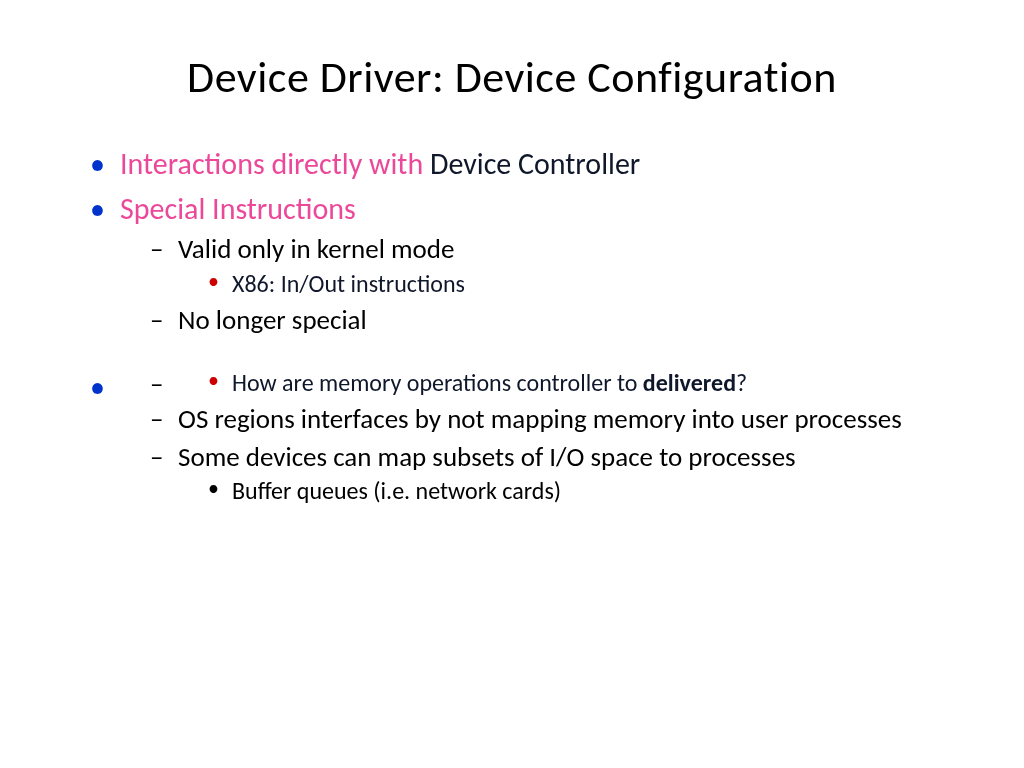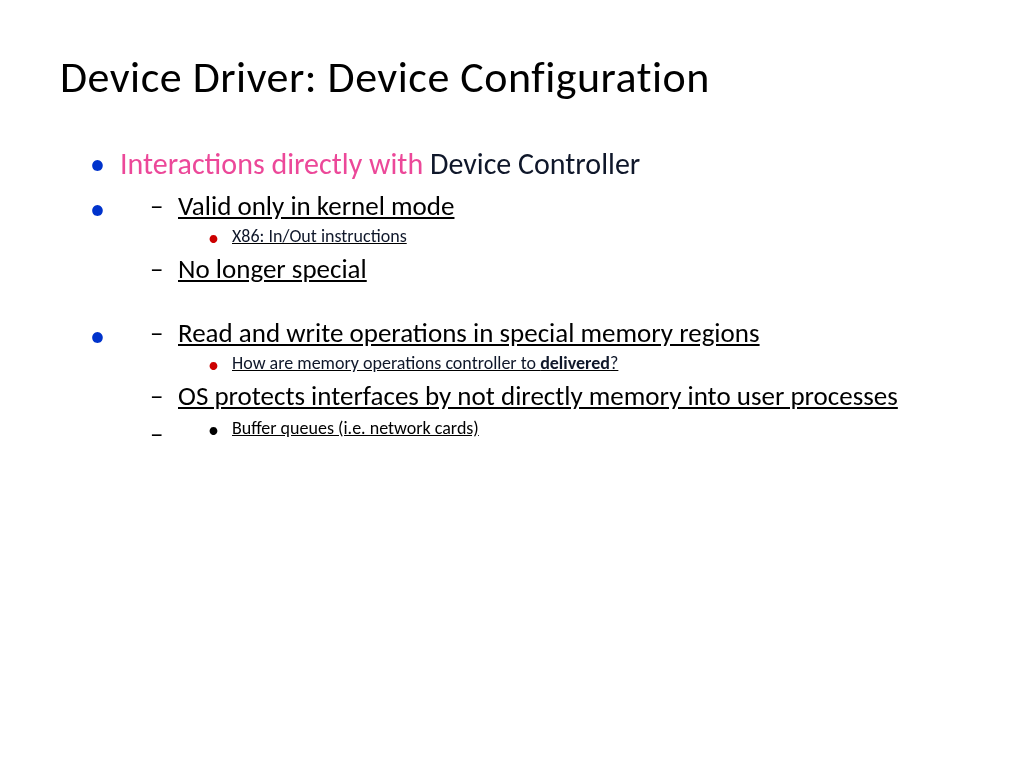--- a/index.html
+++ b/index.html
@@ -12,21 +12,21 @@
     overflow: hidden;
   }
   .slide {
     width: 100%;
     height: 100%;
     padding: 50px 60px 40px 60px;
   }
   .title {
     font-size: 44px;
     font-weight: 400;
-    text-align: left;
+    text-align: center;
     margin-bottom: 40px;
     letter-spacing: 0.5px;
   }
   ul.level1 {
     list-style: none;
     padding-left: 30px;
   }
   ul.level1 > li {
     position: relative;
     font-size: 30px;
@@ -46,37 +46,36 @@
     padding-left: 30px;
     margin-top: 4px;
   }
   ul.level2 > li {
     position: relative;
     font-size: 27px;
     line-height: 1.25;
     margin-bottom: 4px;
     padding-left: 28px;
     color: #000000;
-    text-decoration: underline;
   }
   ul.level2 > li::before {
     content: "–";
     position: absolute;
     left: 0;
     color: #000000;
     font-size: 27px;
   }
   ul.level3 {
     list-style: none;
     padding-left: 30px;
     margin-top: 2px;
   }
   ul.level3 > li {
     position: relative;
-    font-size: 18px;
+    font-size: 24px;
     line-height: 1.3;
     margin-bottom: 2px;
     padding-left: 24px;
   }
   ul.level3 > li::before {
     content: "•";
     position: absolute;
     left: 0;
     font-size: 22px;
   }
@@ -92,51 +91,52 @@
 <div class="slide">
   <h1 class="title">Device Driver: Device Configuration</h1>
 
   <ul class="level1">
 
     <li>
       <span class="blue">Interactions directly with </span><span class="red">Device Controller</span>
     </li>
 
     <li>
+      <span class="blue">Special Instructions</span>
       <ul class="level2">
         <li>
           <span>Valid only in kernel mode</span>
           <ul class="level3">
             <li class="red-bullet">
               <span class="red">X86: In/Out instructions</span>
             </li>
           </ul>
         </li>
         <li>
           <span>No longer special</span>
         </li>
       </ul>
     </li>
 
     <li style="visibility:hidden; height:20px; margin:0; padding:0;"></li>
 
     <li>
       <ul class="level2">
         <li>
-          <span>Read and write operations in special memory regions</span>
           <ul class="level3">
             <li class="red-bullet">
               <span class="red">How are memory operations controller to </span><span class="red" style="font-weight:bold">delivered</span><span class="red">?</span>
             </li>
           </ul>
         </li>
         <li>
-          <span>OS protects interfaces by not directly memory into user processes</span>
+          <span>OS regions interfaces by not mapping memory into user processes</span>
         </li>
         <li>
+          <span>Some devices can map subsets of I/O space to processes</span>
           <ul class="level3">
             <li class="black-bullet">
               <span class="black">Buffer queues (i.e. network cards)</span>
             </li>
           </ul>
         </li>
       </ul>
     </li>
 
   </ul>

